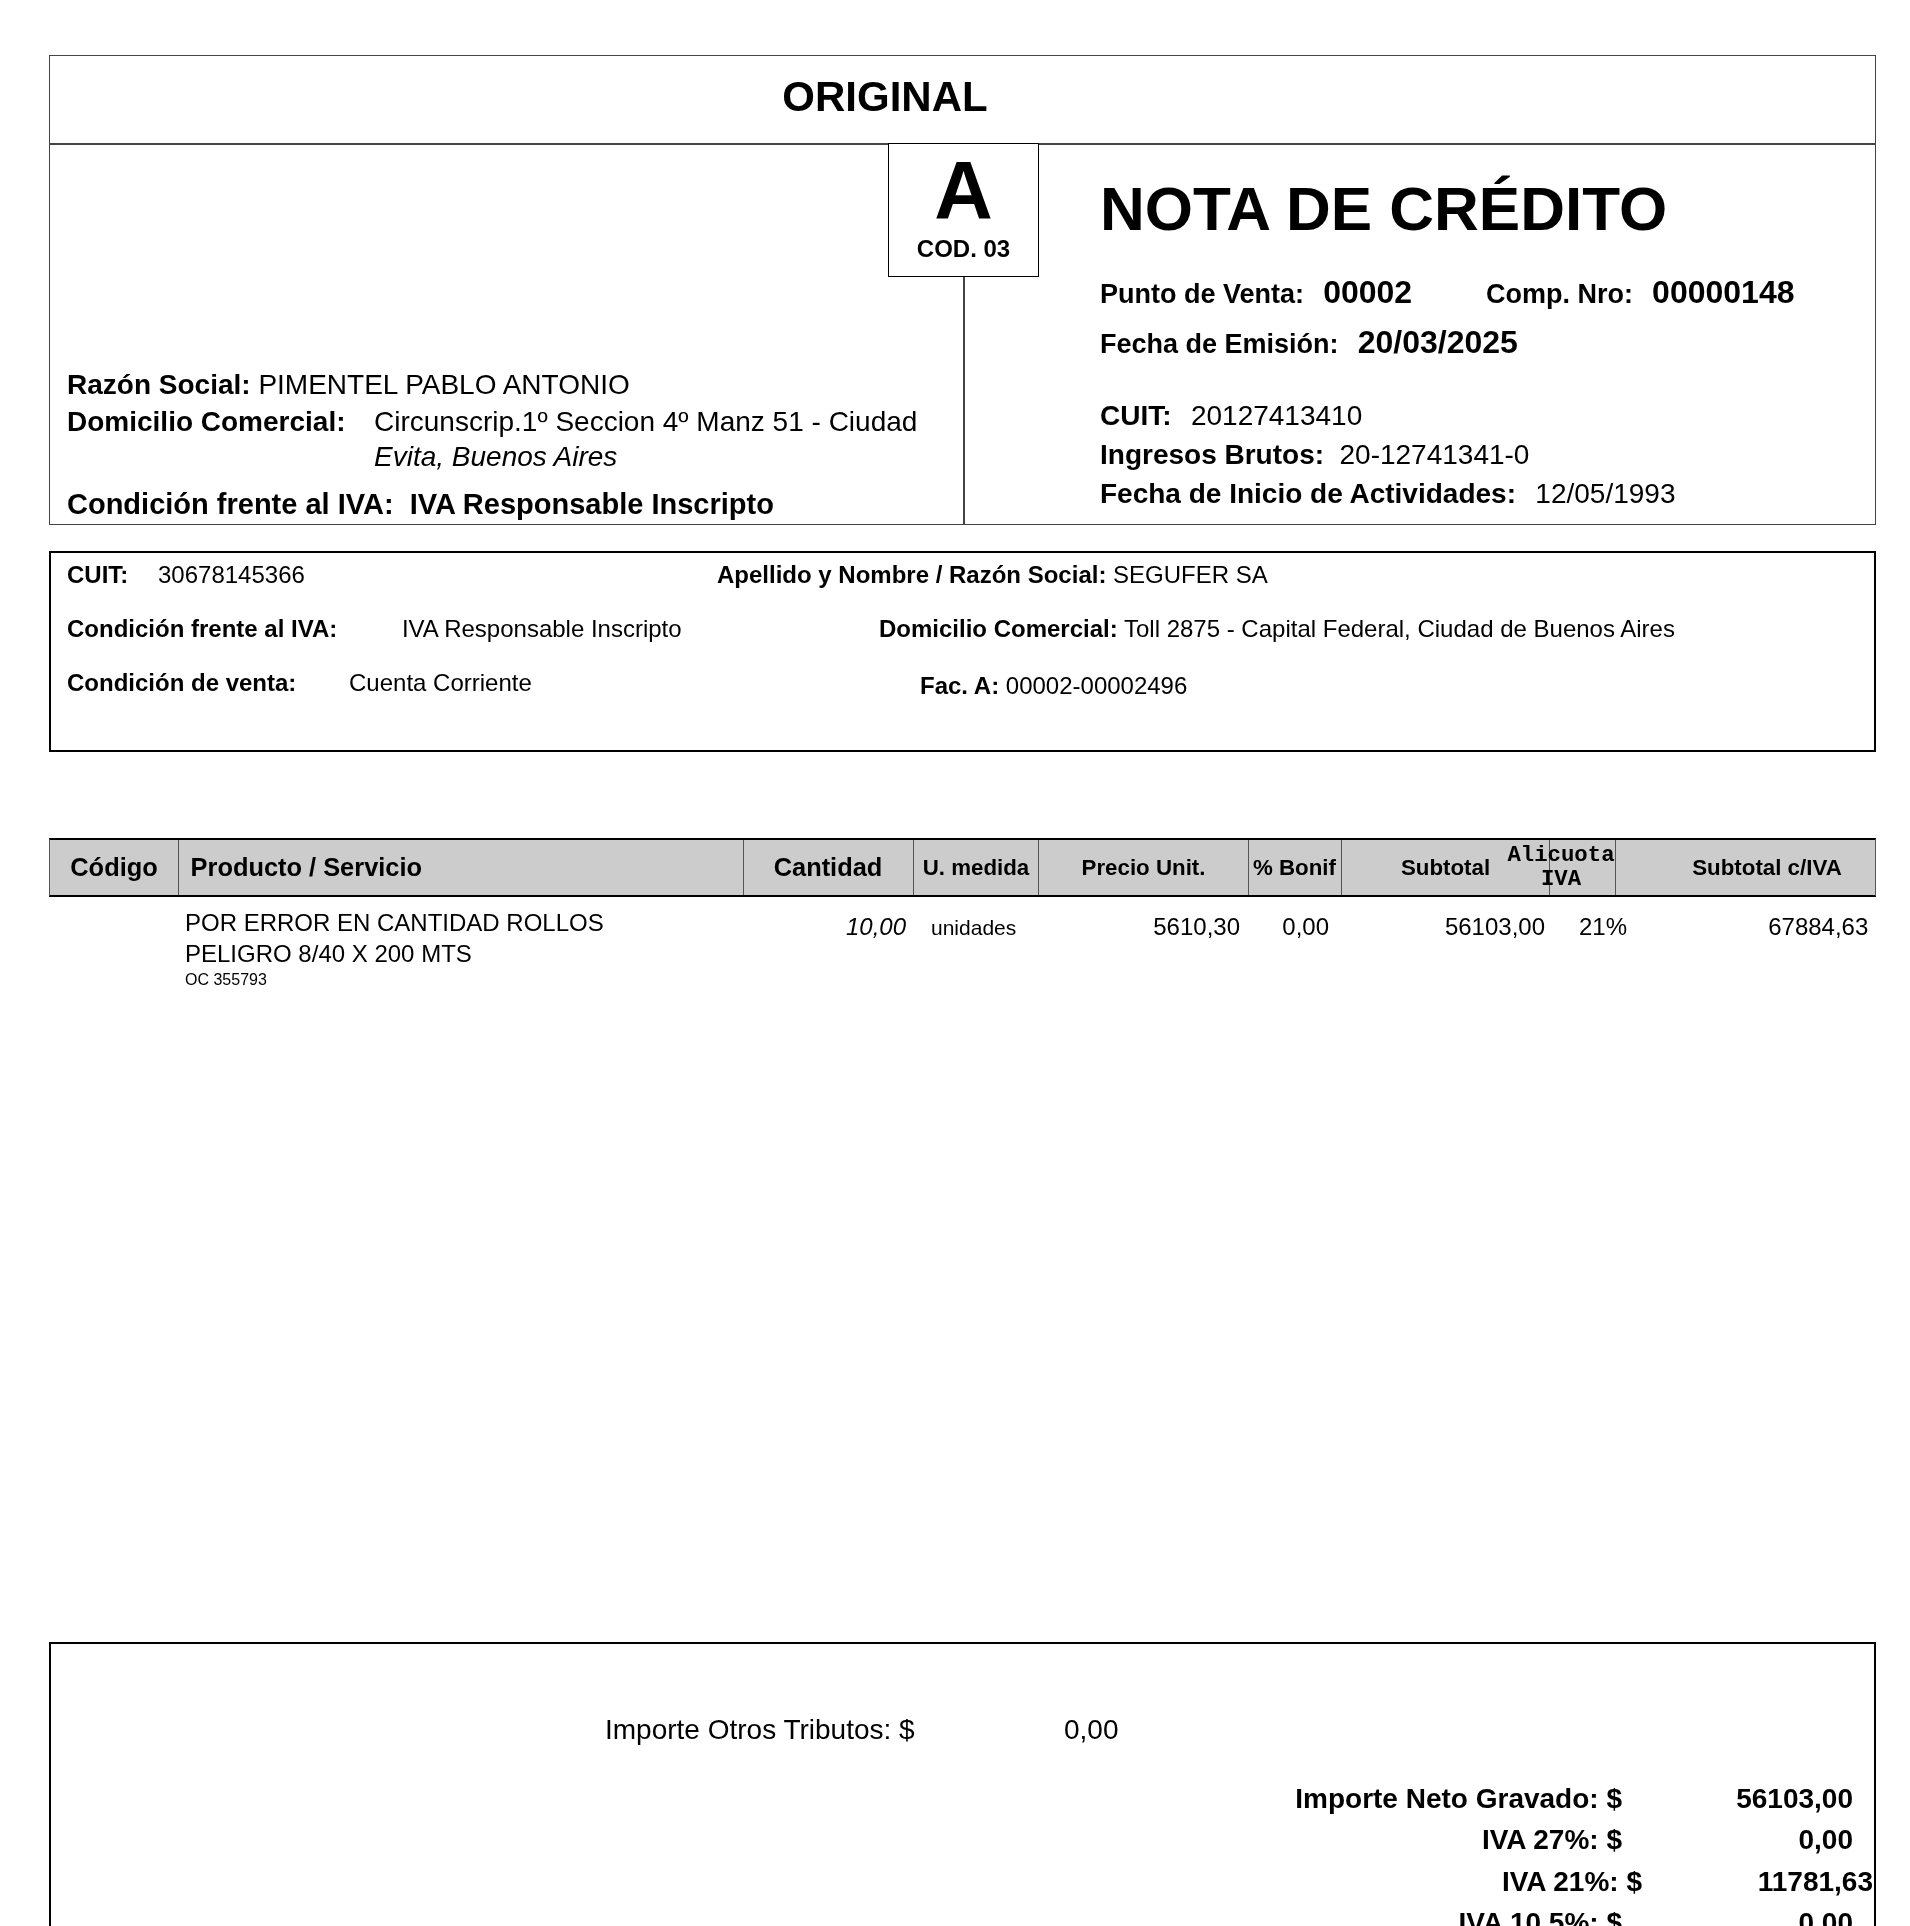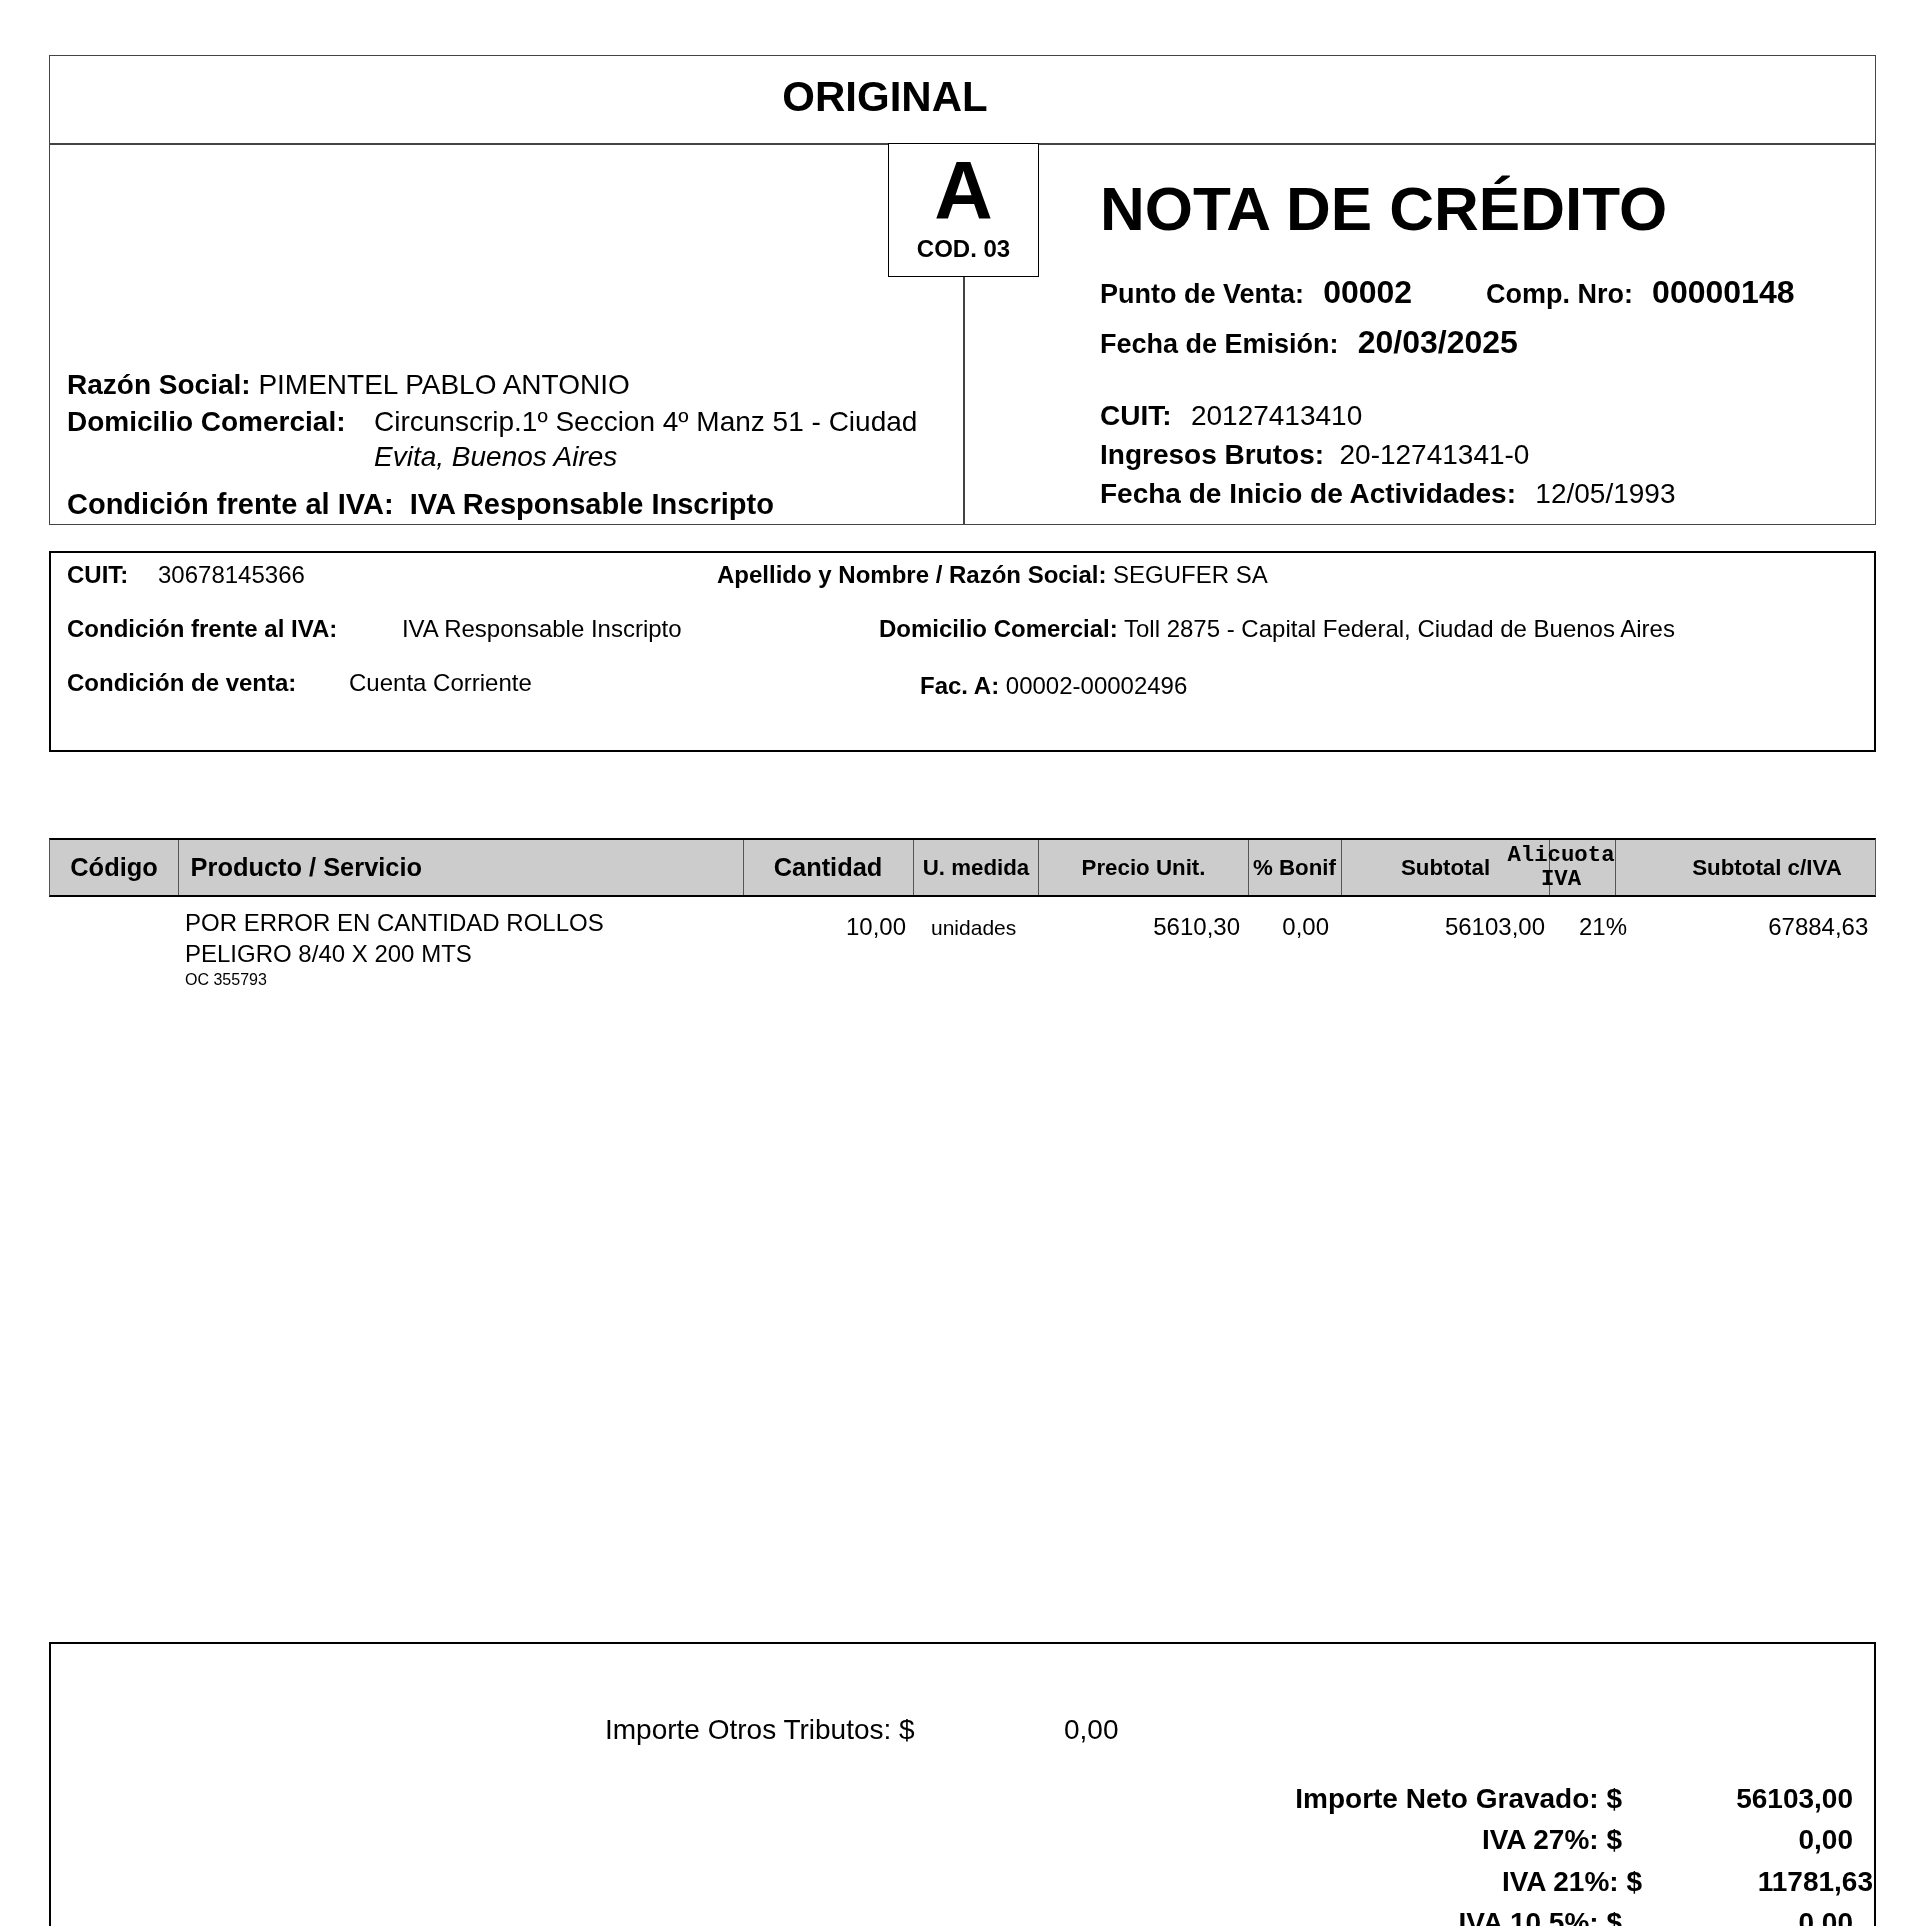--- a/index.html
+++ b/index.html
@@ -105,21 +105,21 @@
     <span>IVA</span>
   </div>
   <div class="th" style="left:1609px;width:216px;border-right:none;">Subtotal c/IVA</div>
 </div>
 
 <div style="position:absolute;left:49px;top:909px;width:1827px;height:100px;">
   <div class="td" style="left:11.6px;top:0;"></div>
   <div class="td" style="left:136px;top:0;font-size:24px;">POR ERROR EN CANTIDAD ROLLOS</div>
   <div class="td" style="left:136px;top:31px;font-size:24px;">PELIGRO 8/40 X 200 MTS</div>
   <div class="td" style="left:136px;top:62px;font-size:16px;">OC 355793</div>
-  <div class="td" style="right:970px;top:3.9px;font-size:24px;">10,00</div>
+  <div class="td" style="right:970px;top:3.9px;font-size:24px;font-style:italic;">10,00</div>
   <div class="td" style="left:882px;top:7px;font-size:21px;">unidades</div>
   <div class="td" style="right:636px;top:3.9px;font-size:24px;">5610,30</div>
   <div class="td" style="right:547px;top:3.9px;font-size:24px;">0,00</div>
   <div class="td" style="right:331px;top:3.9px;font-size:24px;">56103,00</div>
   <div class="td" style="left:1530px;top:3.9px;font-size:24px;">21%</div>
   <div class="td" style="right:7.7px;top:3.9px;font-size:24px;">67884,63</div>
 </div>
 
 <div class="box thick" style="left:49px;top:1642px;width:1827px;height:527px;">
   <div class="abs" style="left:554px;top:70px;font-size:28px;">Importe Otros Tributos: $</div>

